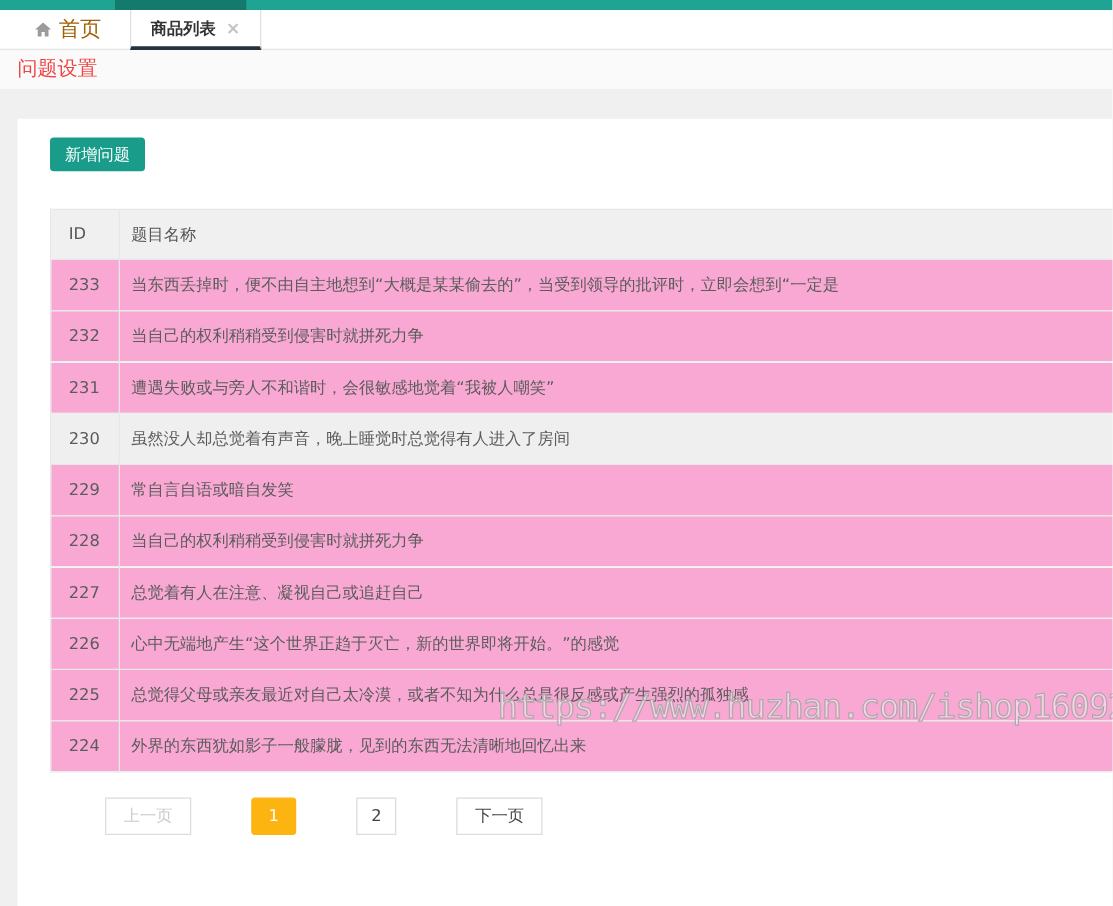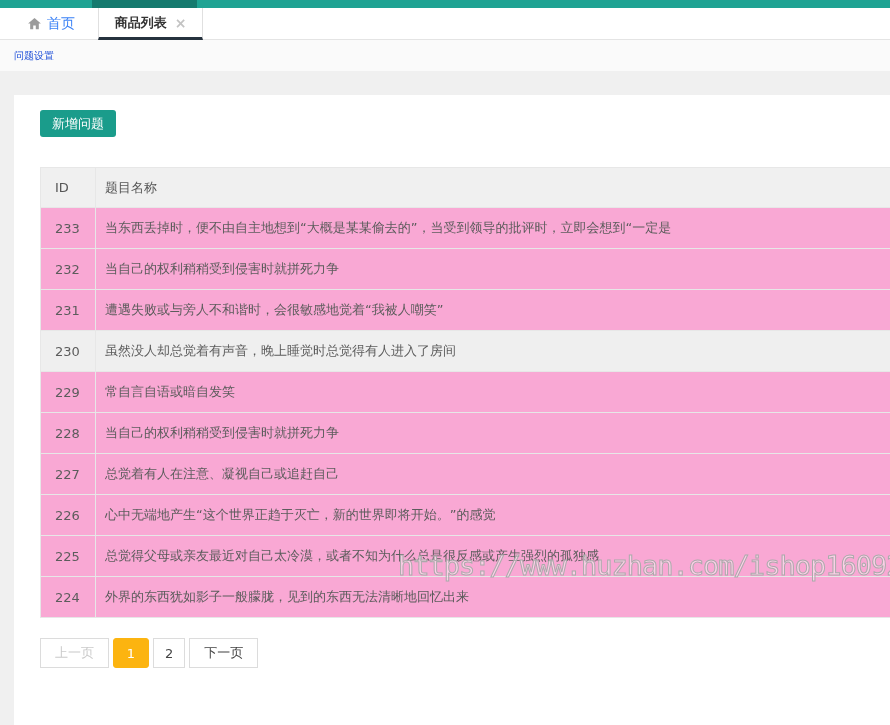--- a/index.html
+++ b/index.html
@@ -5,47 +5,47 @@
   html,body{margin:0;padding:0;}
   body{font-family:"DejaVu Sans","Liberation Sans",sans-serif;}
   .screen{position:relative;width:890px;height:725px;background:#f0f0f0;overflow:hidden;}
 
   
   .topbar{position:relative;height:8px;background:var(--teal,#1fa393);}
   .topbar-dark{position:absolute;left:92px;top:0;width:105px;height:8px;background:var(--teal-dark,#157a6e);}
 
   
   .tabbar{position:relative;height:31px;background:#ffffff;border-bottom:1px solid #e4e4e4;display:flex;align-items:stretch;}
-  .home-tab{margin-left:28px;display:flex;align-items:center;gap:6px;color:#3b82f6;font-size:14px;cursor:pointer;}
+  .home-tab{margin-left:28px;display:flex;align-items:center;gap:6px;color:#a16207;font-size:17px;cursor:pointer;}
   .home-tab svg{display:block;}
   .active-tab{margin-left:23px;width:105px;box-sizing:border-box;background:#fff;border-left:1px solid #e0e0e0;border-right:1px solid #e0e0e0;border-bottom:3px solid var(--tab-underline,#26323e);margin-bottom:-1px;display:flex;align-items:center;justify-content:center;gap:8px;font-size:13px;color:#333;cursor:pointer;font-weight:bold;}
   .tab-close{color:#c3c3c3;font-size:14px;line-height:1;cursor:pointer;}
 
   
-  .page-header{height:31px;background:#fafafa;display:flex;align-items:center;padding-left:14px;font-size:10px;color:#1d4ed8;}
+  .page-header{height:31px;background:#fafafa;display:flex;align-items:center;padding-left:14px;font-size:16px;color:#ef4444;}
 
   
   .gap{height:24px;}
 
   
   .card{margin-left:14px;width:876px;height:698px;background:#ffffff;box-sizing:border-box;padding:0 0 0 26px;position:relative;}
 
   .add-btn{margin-top:15px;display:inline-flex;align-items:center;justify-content:center;height:27px;padding:0 12px;background:var(--accent,#1a9c8b);color:#fff;font-size:13px;border:none;border-radius:3px;cursor:pointer;}
 
   table.q-table{margin-top:30px;width:858px;border-collapse:collapse;border:1px solid #e7e7e7;table-layout:fixed;font-size:13px;}
   .q-table thead tr{height:40px;background:#f0f0f0;border-radius:18px;}
   .q-table th{font-weight:normal;color:#555;text-align:left;border-bottom:1px solid #e7e7e7;}
   .q-table tbody tr{height:41px;background:#f9a8d4;}
   .q-table tbody tr.hl{background:#efefef;}
   .q-table td{color:#5c5c5c;border-bottom:1px solid #e7e7e7;white-space:nowrap;overflow:hidden;}
   .q-table .col-id{width:39px;padding-left:14px;border-right:1px solid #e7e7e7;}
   .q-table .col-title{padding-left:9px;}
 
   .pagination{margin-top:20px;display:flex;align-items:center;}
-  .page-btn{box-sizing:border-box;min-width:32px;height:30px;border:1px solid #dcdcdc;background:#fff;color:#444;font-size:13px;display:inline-flex;align-items:center;justify-content:center;padding:0 11px;margin-right:4px;cursor:pointer;}
+  .page-btn{box-sizing:border-box;min-width:32px;height:30px;border:1px solid #dcdcdc;background:#fff;color:#444;font-size:13px;display:inline-flex;align-items:center;justify-content:center;padding:0 11px;margin-right:4px;cursor:pointer;margin-left:44px;}
   .page-btn.wide{padding:0 14px;}
   .page-btn.active{background:var(--active-page,#fcb410);border-color:var(--active-page,#fcb410);color:#fff;border-radius:3px;width:36px;padding:0;}
   .page-btn.disabled{color:#cbcbcb;cursor:default;}
 
   .watermark{position:absolute;left:398px;top:550px;font-family:"DejaVu Sans Mono","Liberation Mono",monospace;font-size:27px;letter-spacing:-1px;color:rgba(255,255,255,0.45);-webkit-text-stroke:1px #ababab;pointer-events:none;white-space:nowrap;z-index:5;}
 </style>
 </head>
 <body>
 
 <div class="screen">

